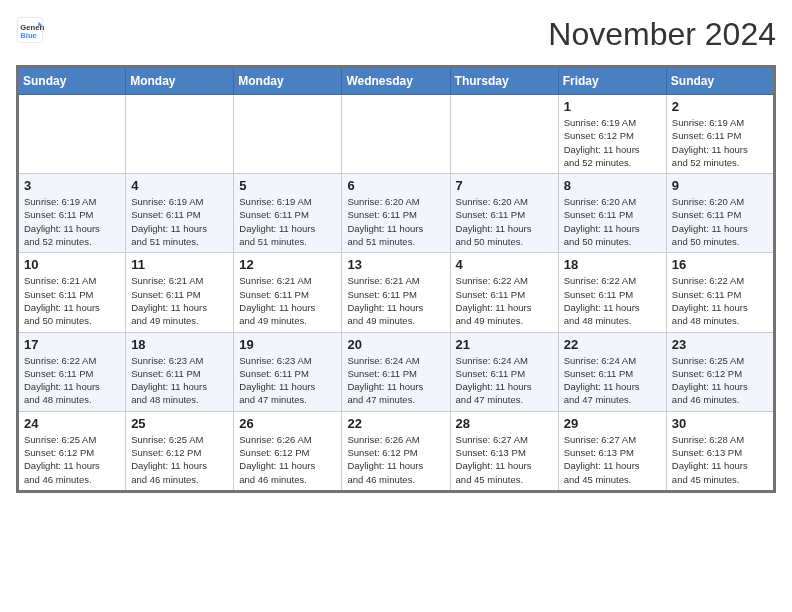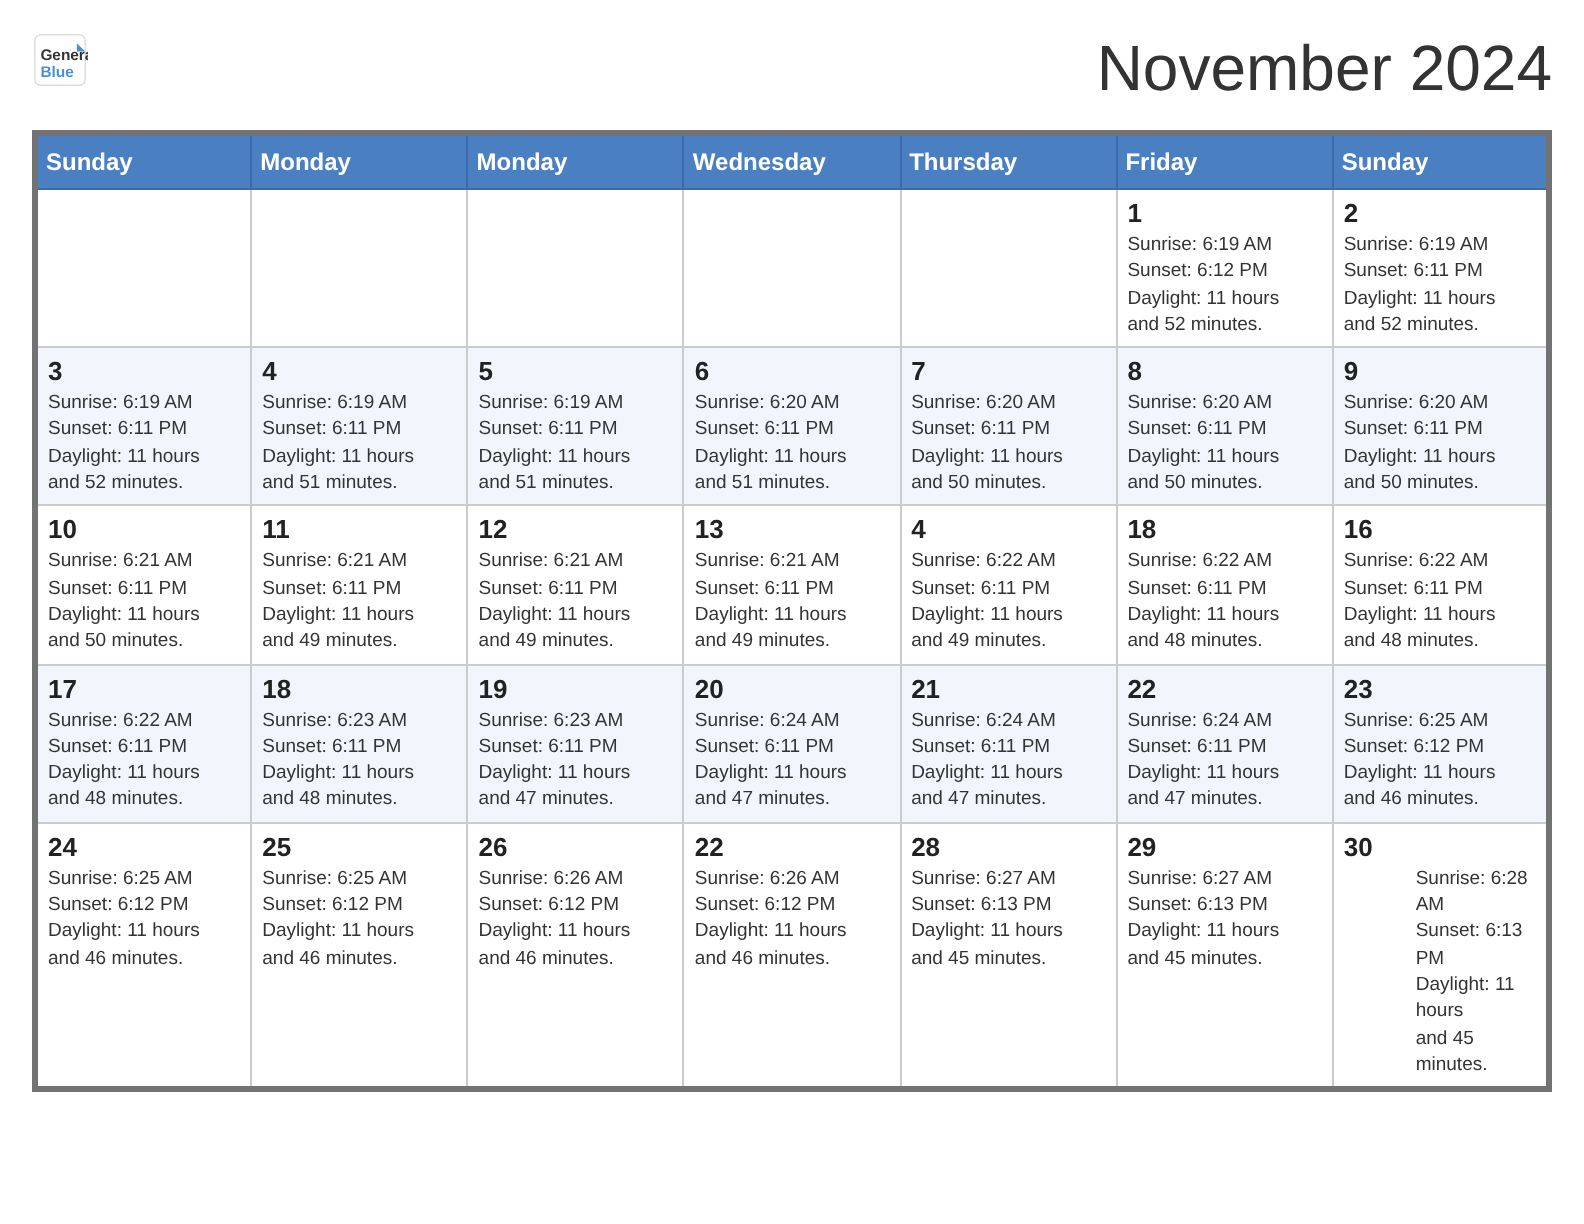--- a/index.html
+++ b/index.html
@@ -325,20 +325,20 @@
         </td>
         <td>
           <span class="day-num">29</span>
           <div class="day-info" style="white-space: pre-line;">Sunrise: 6:27 AM
 Sunset: 6:13 PM
 Daylight: 11 hours
 and 45 minutes.</div>
         </td>
         <td>
           <span class="day-num">30</span>
-          <div class="day-info" style="white-space: pre-line; margin-left: 36px;">Sunrise: 6:28 AM
+          <div class="day-info" style="white-space: pre-line;">Sunrise: 6:28 AM
 Sunset: 6:13 PM
 Daylight: 11 hours
 and 45 minutes.</div>
         </td>
       </tr>
     </tbody>
 </table>
 
 </body></html>

